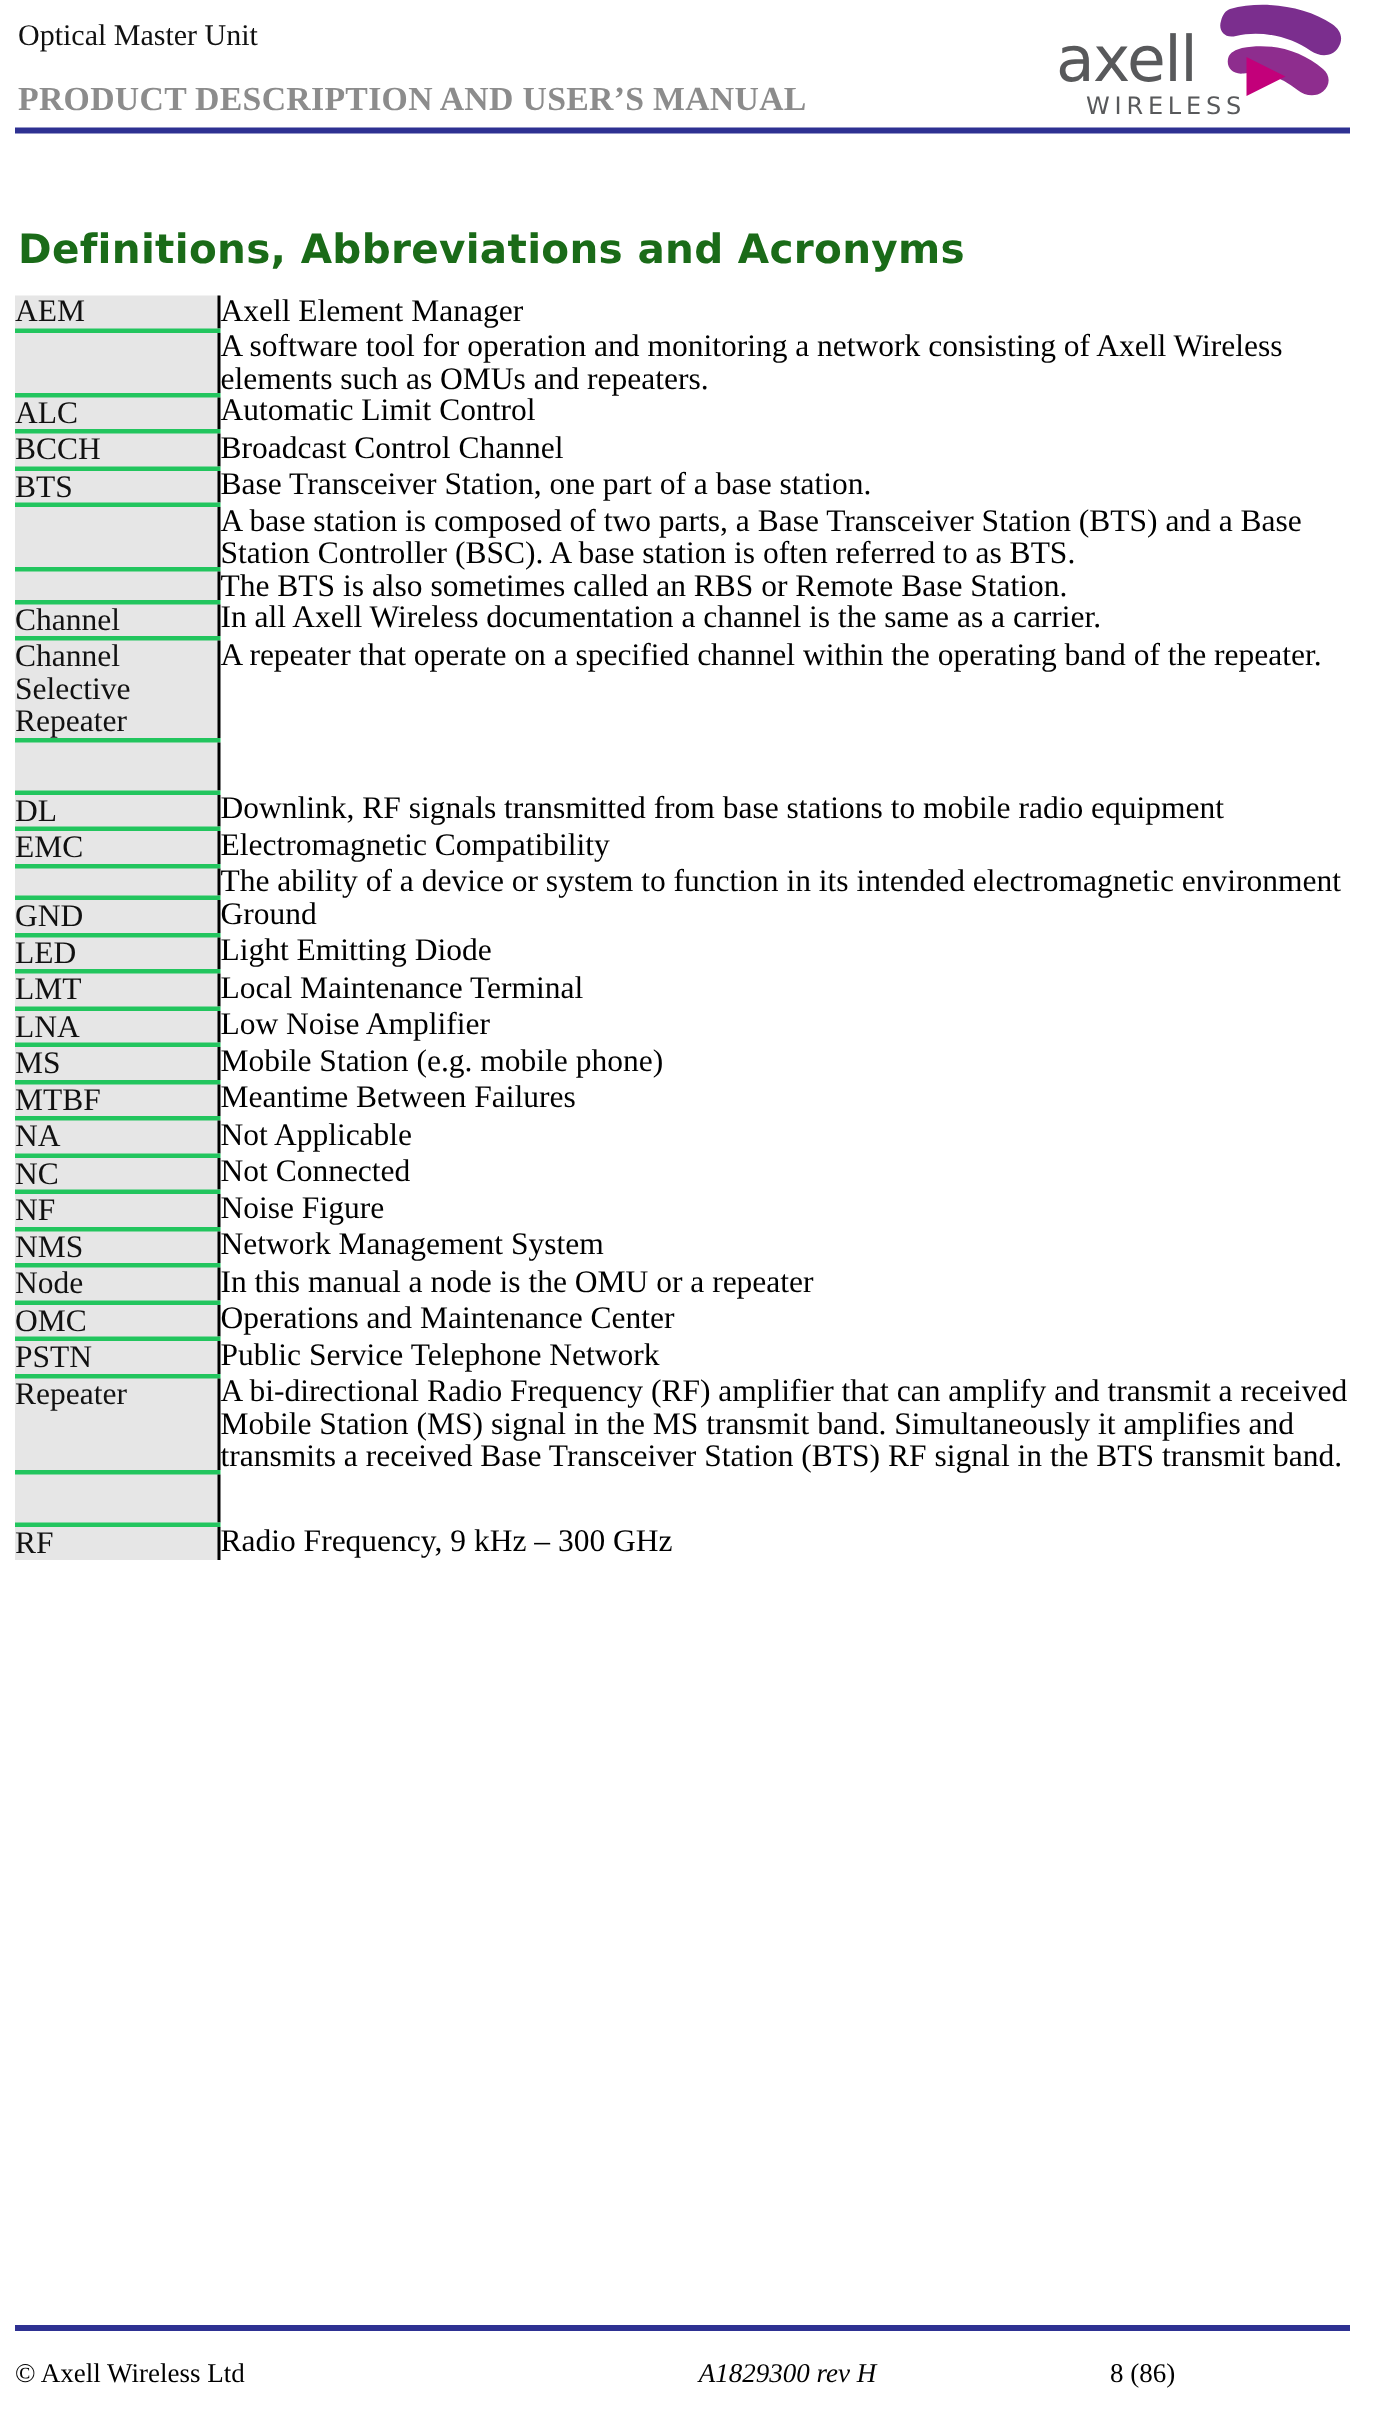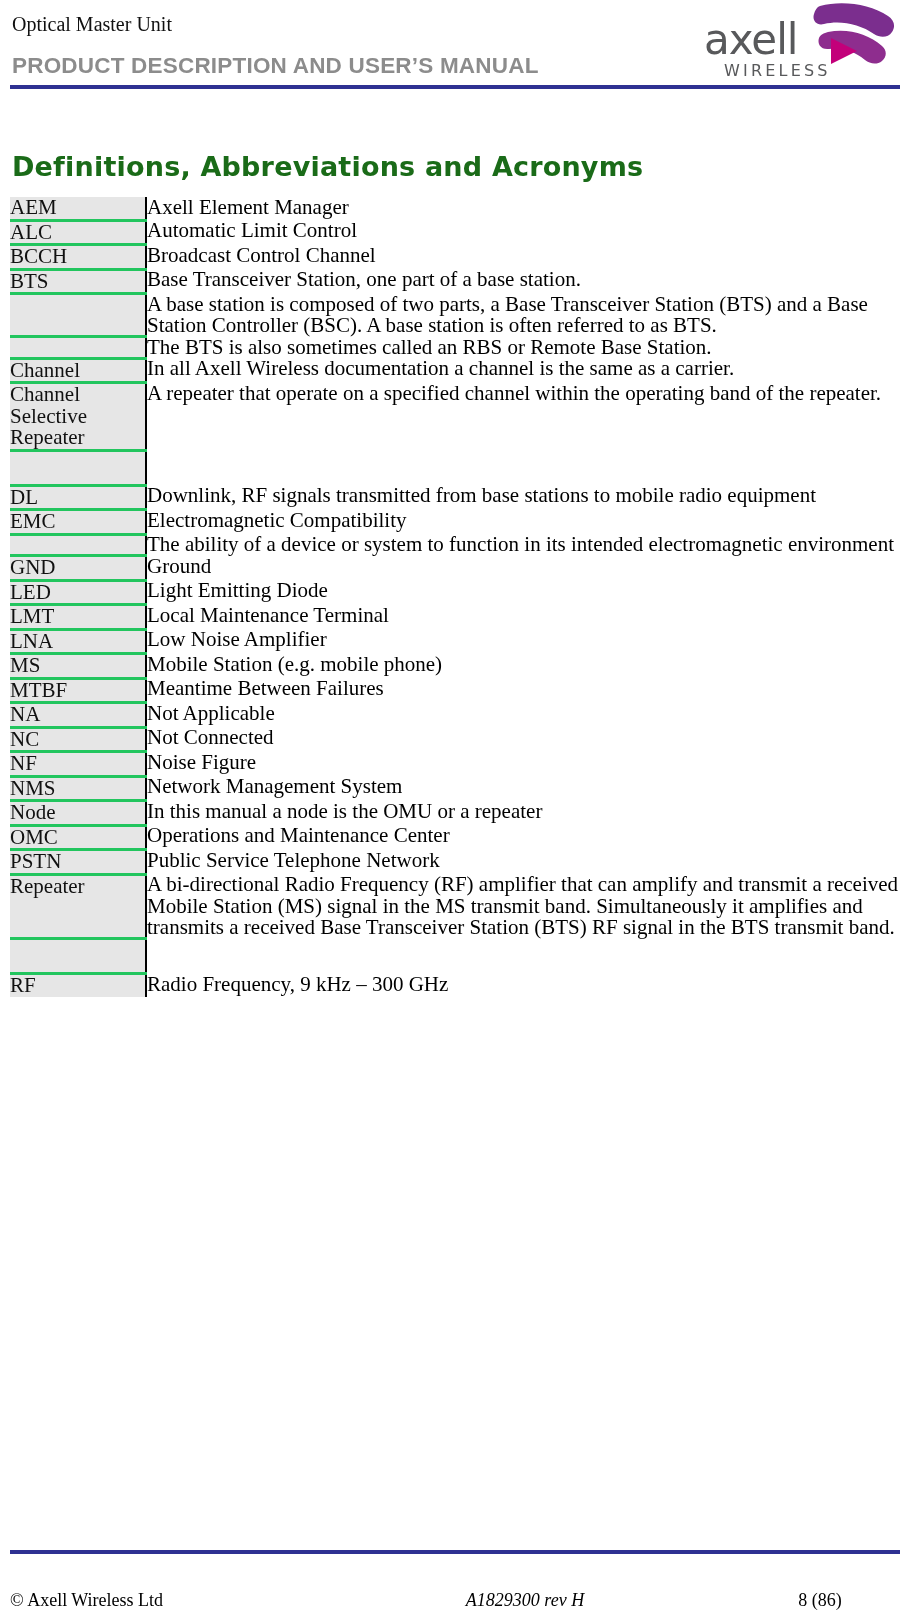--- a/index.html
+++ b/index.html
@@ -36,21 +36,21 @@
   }
   #doc-title {
     position: absolute;
     left: 12px;
     top: 52px;
     font-size: 22.5px;
     line-height: 27px;
     font-weight: bold;
     letter-spacing: 0.2px;
     color: #8c8c8c;
-    font-family: Liberation Sans, sans-serif;
+    font-family: Liberation Serif, serif;
     white-space: nowrap;
   }
   #header-rule {
     position: absolute;
     left: 10px;
     top: 85px;
     width: 890px;
     height: 4px;
     background: #2e3192;
   }
@@ -133,21 +133,21 @@
     top: 30px;
     width: 890px;
     display: flex;
     align-items: baseline;
     font-size: 18px;
     line-height: 24px;
     color: #000000;
   }
   #footer-copyright { flex: 0 0 300px; text-align: left; white-space: nowrap; }
   #footer-docid { flex: 1 1 auto; text-align: center; white-space: nowrap; font-style: italic; }
-  #footer-pageno { flex: 0 0 160px; text-align: center; white-space: nowrap; margin-top: 18px; }
+  #footer-pageno { flex: 0 0 160px; text-align: left; white-space: nowrap; }
 </style>
 </head>
 <body>
 
 <div id="page-header">
 
   <div id="doc-subtitle">Optical Master Unit</div>
 
   <div id="doc-title">PRODUCT DESCRIPTION AND USER’S MANUAL</div>
 
@@ -168,20 +168,24 @@
   <div id="header-rule"></div>
 </div>
 
 <h1 id="section-heading">Definitions, Abbreviations and Acronyms</h1>
 
 <table id="glossary-table">
   <tbody id="glossary-body">
       <tr class="first-row">
         <td class="term-cell">AEM</td>
         <td class="def-cell">Axell Element Manager</td>
+      </tr>
+      <tr>
+        <td class="term-cell"></td>
+        <td class="def-cell">A software tool for operation and monitoring a network consisting of Axell Wireless elements such as OMUs and repeaters.</td>
       </tr>
       <tr>
         <td class="term-cell">ALC</td>
         <td class="def-cell">Automatic Limit Control</td>
       </tr>
       <tr>
         <td class="term-cell">BCCH</td>
         <td class="def-cell">Broadcast Control Channel</td>
       </tr>
       <tr>

